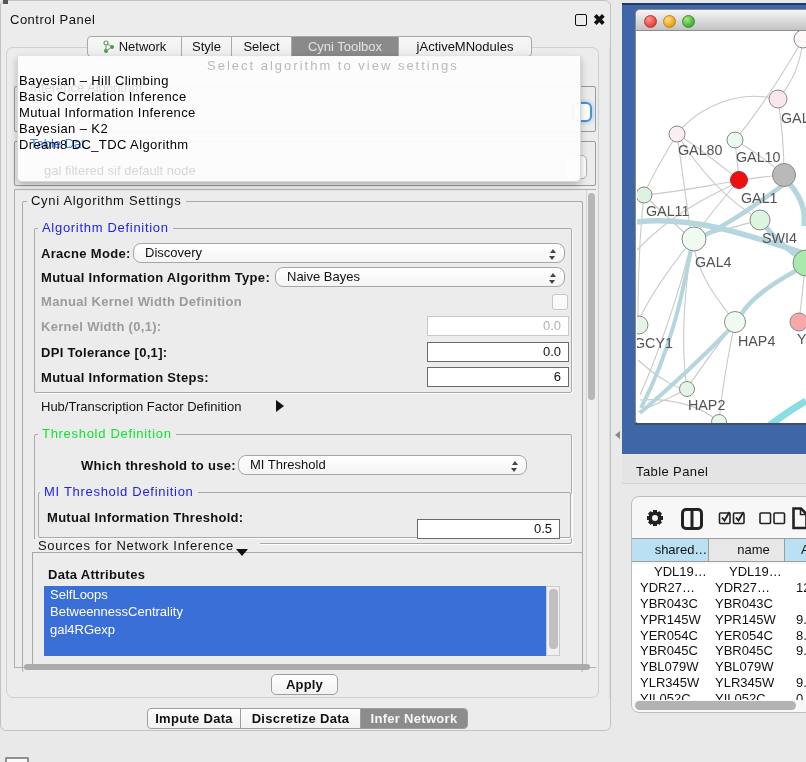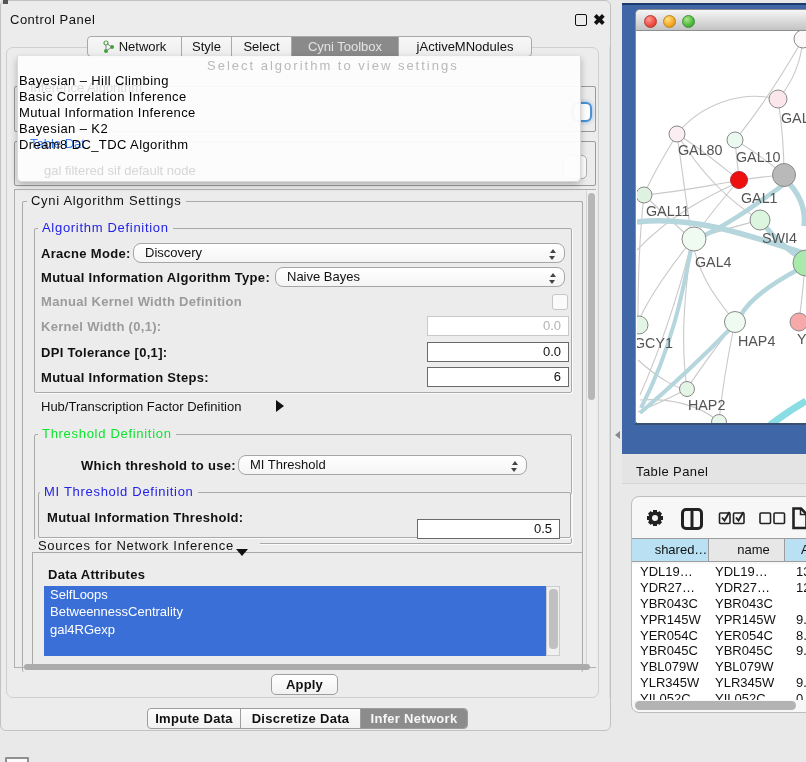--- a/index.html
+++ b/index.html
@@ -248,21 +248,21 @@
  </g>
 </svg>
 
 <div class="abs" style="left:632px;top:538px;width:174px;height:24px;border-top:1px solid #9d9d9d;border-bottom:1px solid #9d9d9d;box-sizing:border-box;display:flex;text-align:center;line-height:22px;">
  <div style="width:77px;flex:0 0 77px;background:#b9e1f3;border-right:1px solid #9d9d9d;box-sizing:border-box;padding-left:22px;">shared…</div>
  <div style="width:76px;flex:0 0 76px;background:#e7e7e7;border-right:1px solid #9d9d9d;box-sizing:border-box;padding-left:14px;">name</div>
  <div style="flex:1;background:#b9e1f3;padding-left:16px;text-align:left;">Av</div>
 </div>
 
 <div class="abs" style="left:632px;top:564px;width:174px;height:136px;background:#fff;overflow:hidden;font-size:13px;">
- <div style="display:flex;height:15.9px;line-height:15.9px;">
+ <div style="display:flex;height:15.9px;line-height:15.9px;padding-left:14px;">
       <div style="width:77px;flex:0 0 77px;padding-left:8px;box-sizing:border-box;">YDL19…</div>
       <div style="width:76px;flex:0 0 76px;padding-left:6px;box-sizing:border-box;">YDL19…</div>
       <div style="flex:1;padding-left:11px;overflow:hidden;white-space:nowrap;">13…</div>
     </div>
  <div style="display:flex;height:15.9px;line-height:15.9px;">
       <div style="width:77px;flex:0 0 77px;padding-left:8px;box-sizing:border-box;">YDR27…</div>
       <div style="width:76px;flex:0 0 76px;padding-left:6px;box-sizing:border-box;">YDR27…</div>
       <div style="flex:1;padding-left:11px;overflow:hidden;white-space:nowrap;">12…</div>
     </div>
  <div style="display:flex;height:15.9px;line-height:15.9px;">

